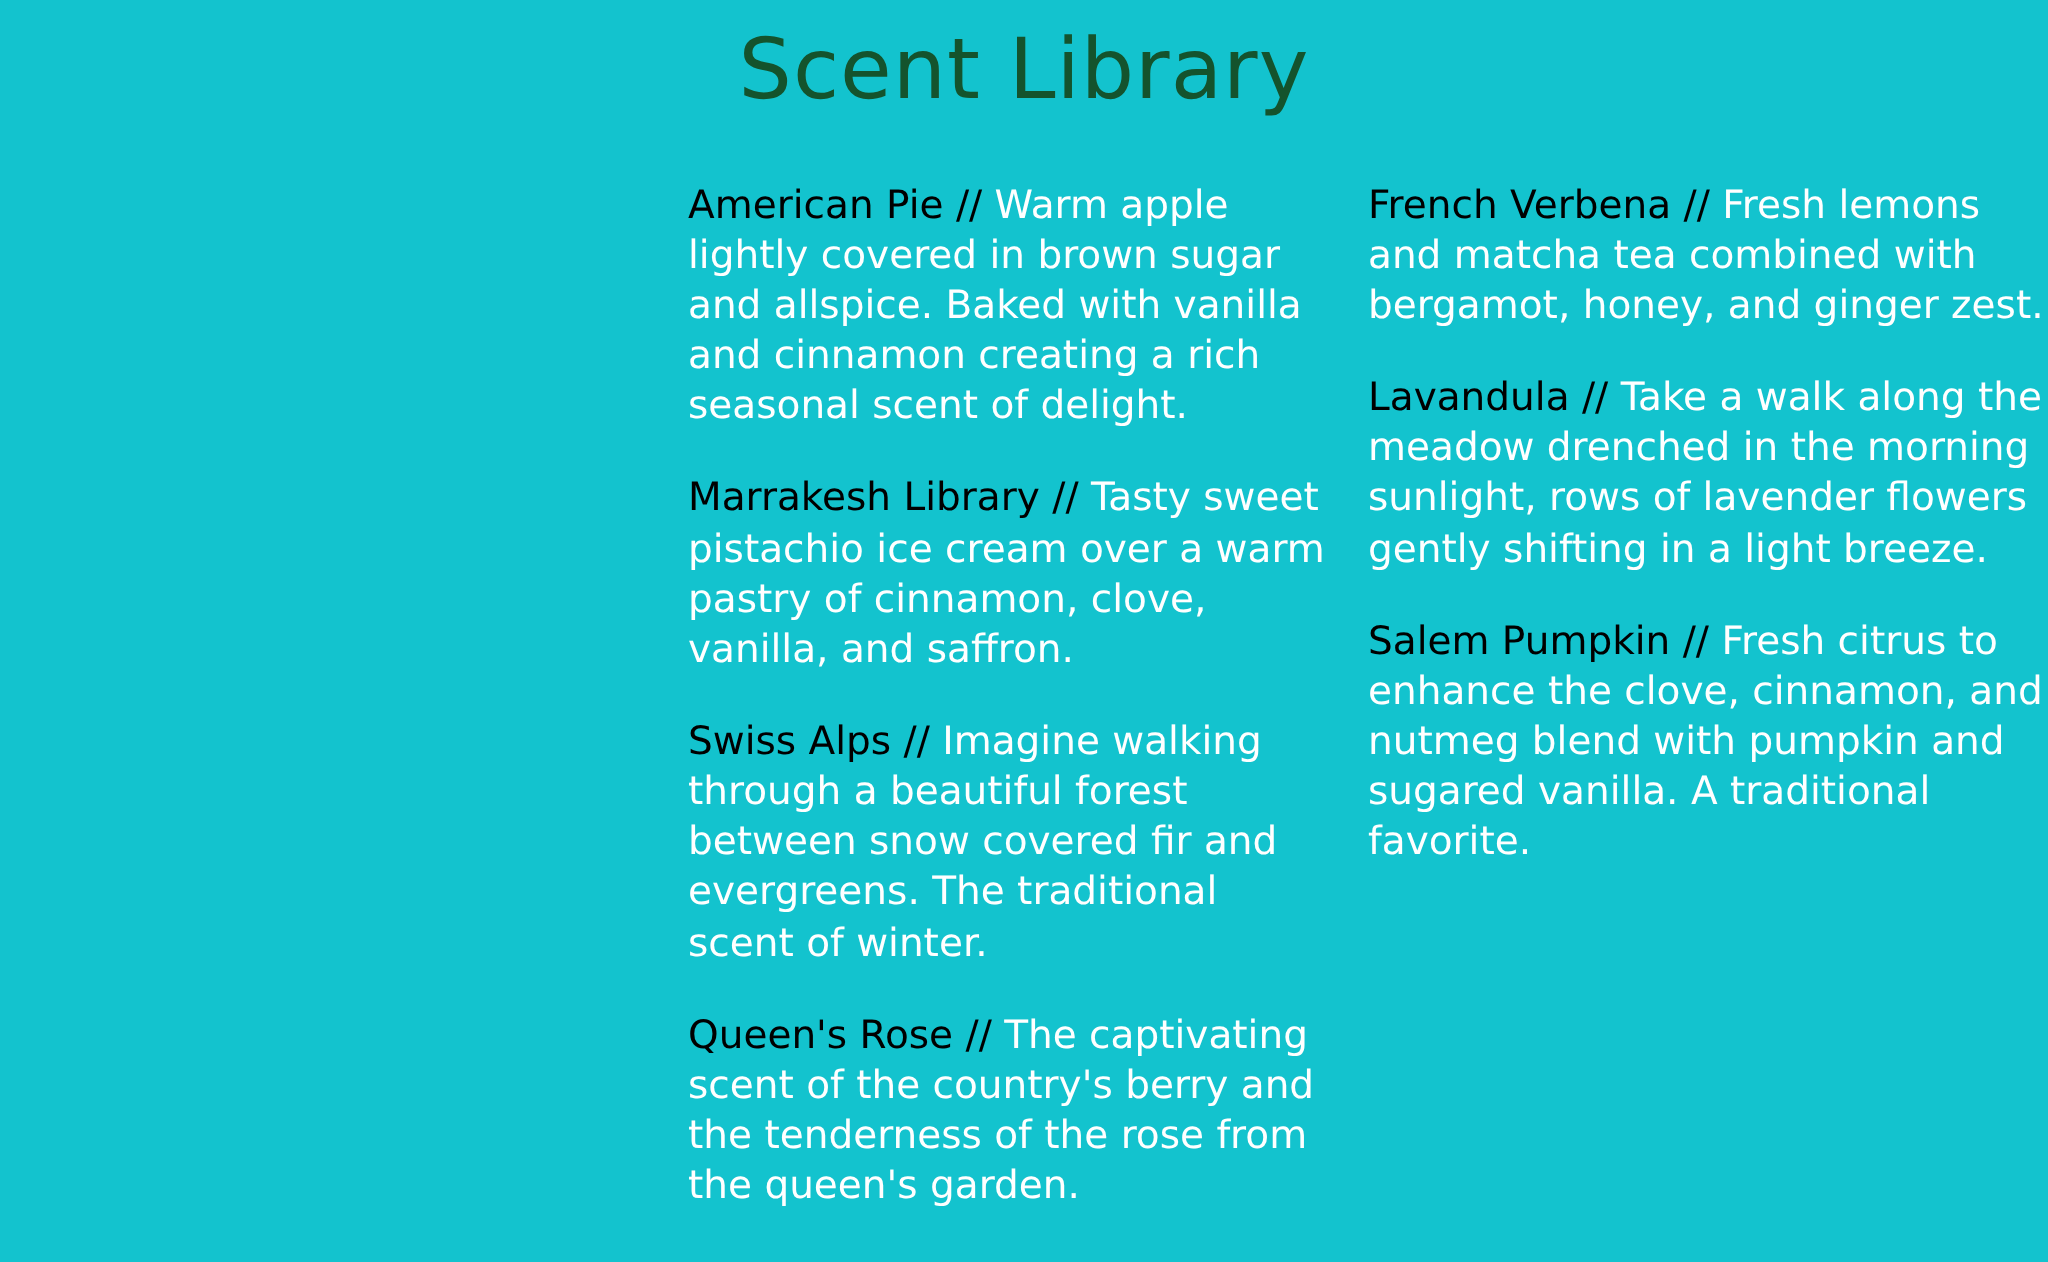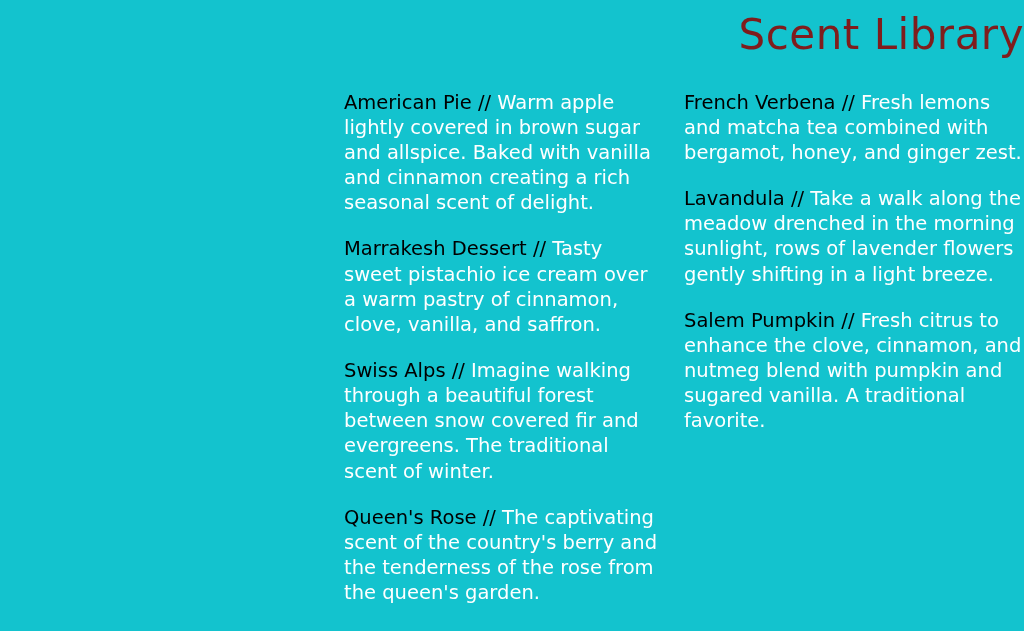--- a/index.html
+++ b/index.html
@@ -13,22 +13,22 @@
     font-family: "Liberation Sans", sans-serif;
     overflow: hidden;
   }
   .page {
     position: relative;
     width: 1024px;
     height: 631px;
     box-sizing: border-box;
   }
   .title {
-    text-align: right;
-    color: #7f1d1d;
+    text-align: center;
+    color: #14532d;
     font-family: "DejaVu Sans", sans-serif;
     font-size: 42px;
     font-weight: 400;
     letter-spacing: 0.5px;
     padding-top: 12px;
     line-height: 1.1;
   }
   .columns {
     display: flex;
     justify-content: flex-end;
@@ -75,21 +75,21 @@
 
     <div class="col col-left">
 
       <p class="entry">
         <span class="name">American Pie</span>
         <span class="sep">//</span>
         <span class="desc">Warm apple lightly covered in brown sugar and allspice. Baked with vanilla and cinnamon creating a rich seasonal scent of delight.</span>
       </p>
 
       <p class="entry">
-        <span class="name">Marrakesh Dessert</span>
+        <span class="name">Marrakesh Library</span>
         <span class="sep">//</span>
         <span class="desc">Tasty sweet pistachio ice cream over a warm pastry of cinnamon, clove, vanilla, and saffron.</span>
       </p>
 
       <p class="entry">
         <span class="name">Swiss Alps</span>
         <span class="sep">//</span>
         <span class="desc">Imagine walking through a beautiful forest between snow covered fir and evergreens. The traditional scent of winter.</span>
       </p>
 

